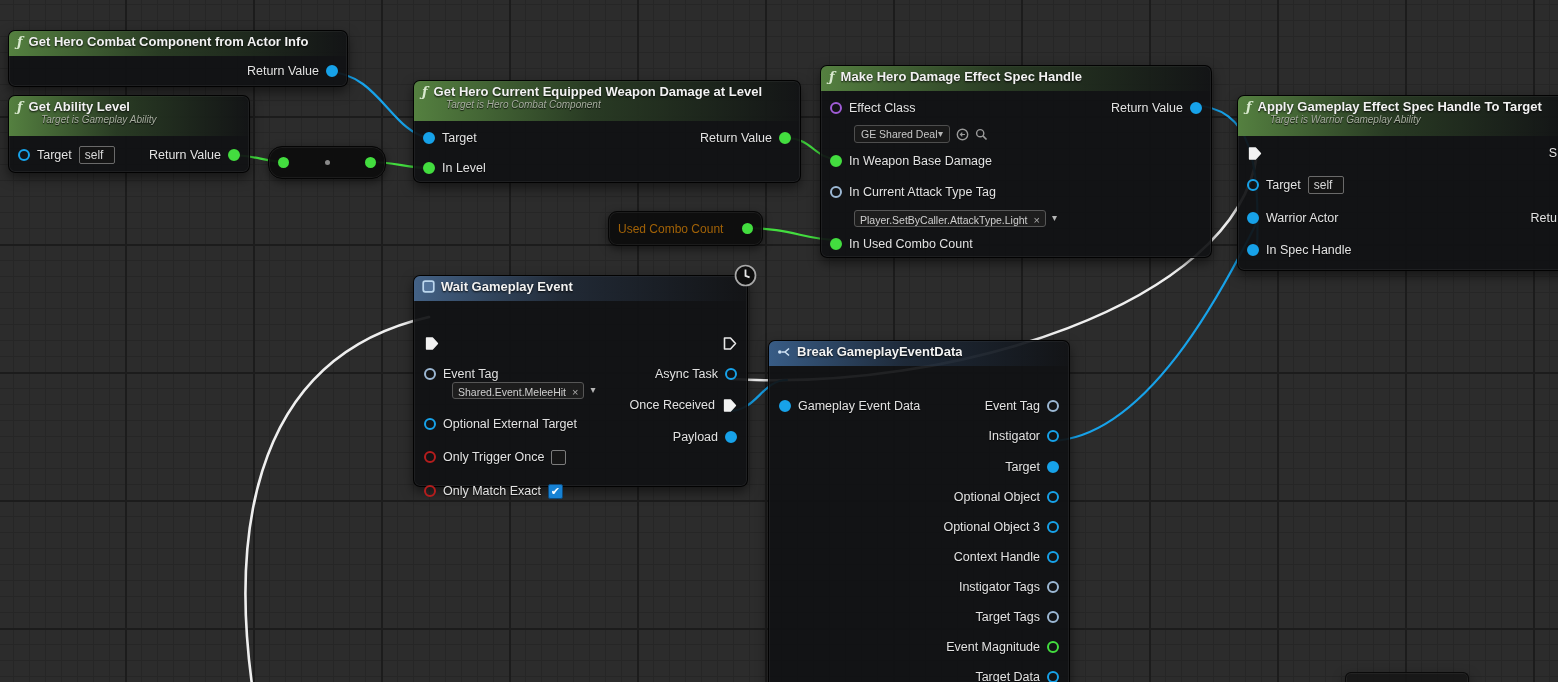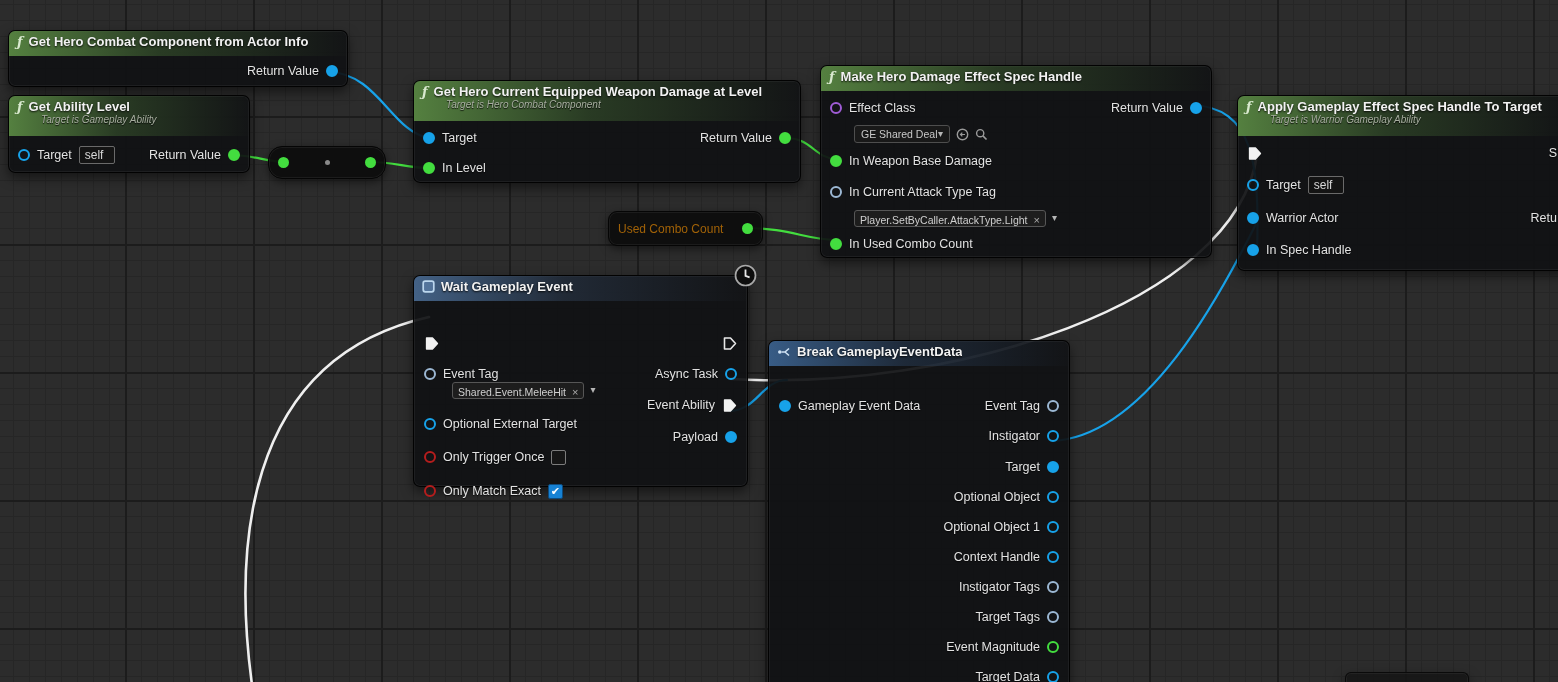--- a/index.html
+++ b/index.html
@@ -281,21 +281,21 @@
       <div class="arow" style="left:10px; top:178px;">
         <span class="p c-bool"></span>
         <span class="plabel">Only Match Exact</span>
         <span class="cb checked">✔</span>
       </div>
       <div class="arow r" style="right:10px; top:61px;">
         <span class="plabel">Async Task</span>
         <span class="p c-obj"></span>
       </div>
       <div class="arow r" style="right:10px; top:92px;">
-        <span class="plabel">Event Ability</span>
+        <span class="plabel">Once Received</span>
         <svg class="execpin" width="15" height="15" viewBox="0 0 15 15">
           <path d="M2.5 2 h6 l5 5.5 -5 5.5 h-6 z" fill="#f2f2f2" stroke="#f2f2f2" stroke-width="1.3" stroke-linejoin="round"></path>
         </svg>
       </div>
       <div class="arow r" style="right:10px; top:124px;">
         <span class="plabel">Payload</span>
         <span class="p c-obj f"></span>
       </div>
     </div>
   </div>
@@ -325,21 +325,21 @@
       </div>
       <div class="arow r" style="right:10px; top:89px;">
         <span class="plabel">Target</span>
         <span class="p c-obj f"></span>
       </div>
       <div class="arow r" style="right:10px; top:119px;">
         <span class="plabel">Optional Object</span>
         <span class="p c-obj"></span>
       </div>
       <div class="arow r" style="right:10px; top:149px;">
-        <span class="plabel">Optional Object 1</span>
+        <span class="plabel">Optional Object 3</span>
         <span class="p c-obj"></span>
       </div>
       <div class="arow r" style="right:10px; top:179px;">
         <span class="plabel">Context Handle</span>
         <span class="p c-obj"></span>
       </div>
       <div class="arow r" style="right:10px; top:209px;">
         <span class="plabel">Instigator Tags</span>
         <span class="p c-tag"></span>
       </div>

